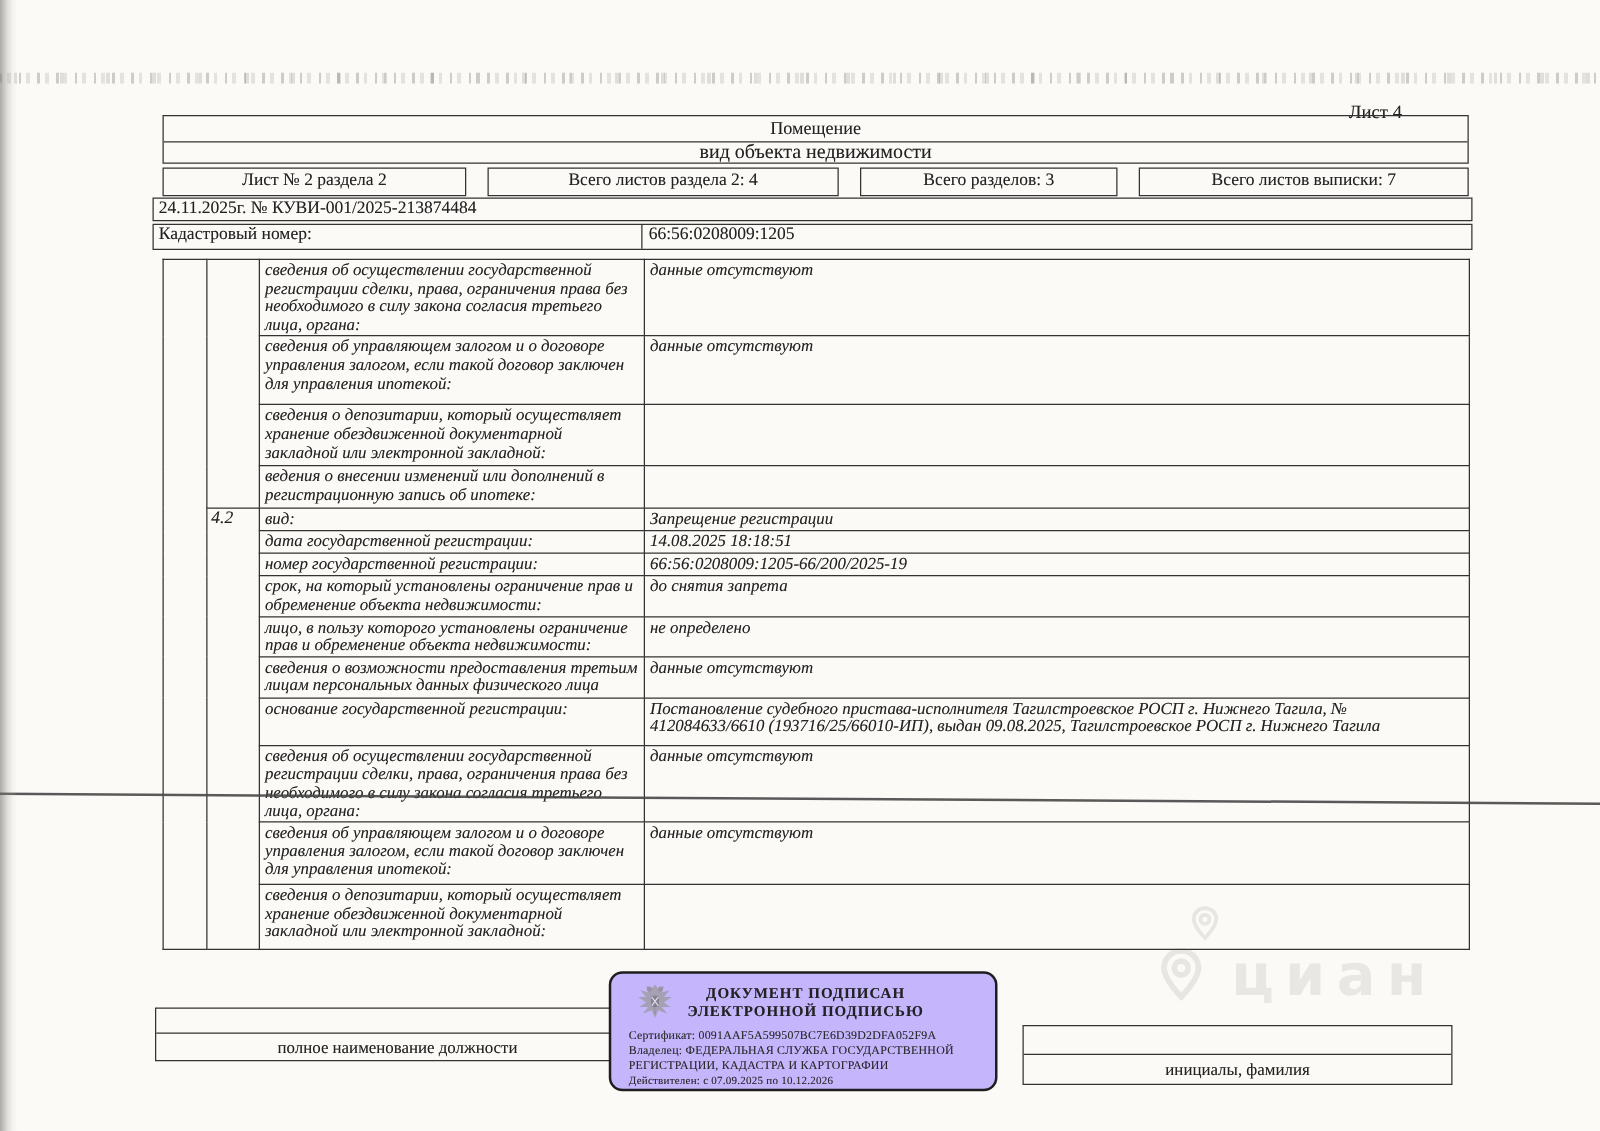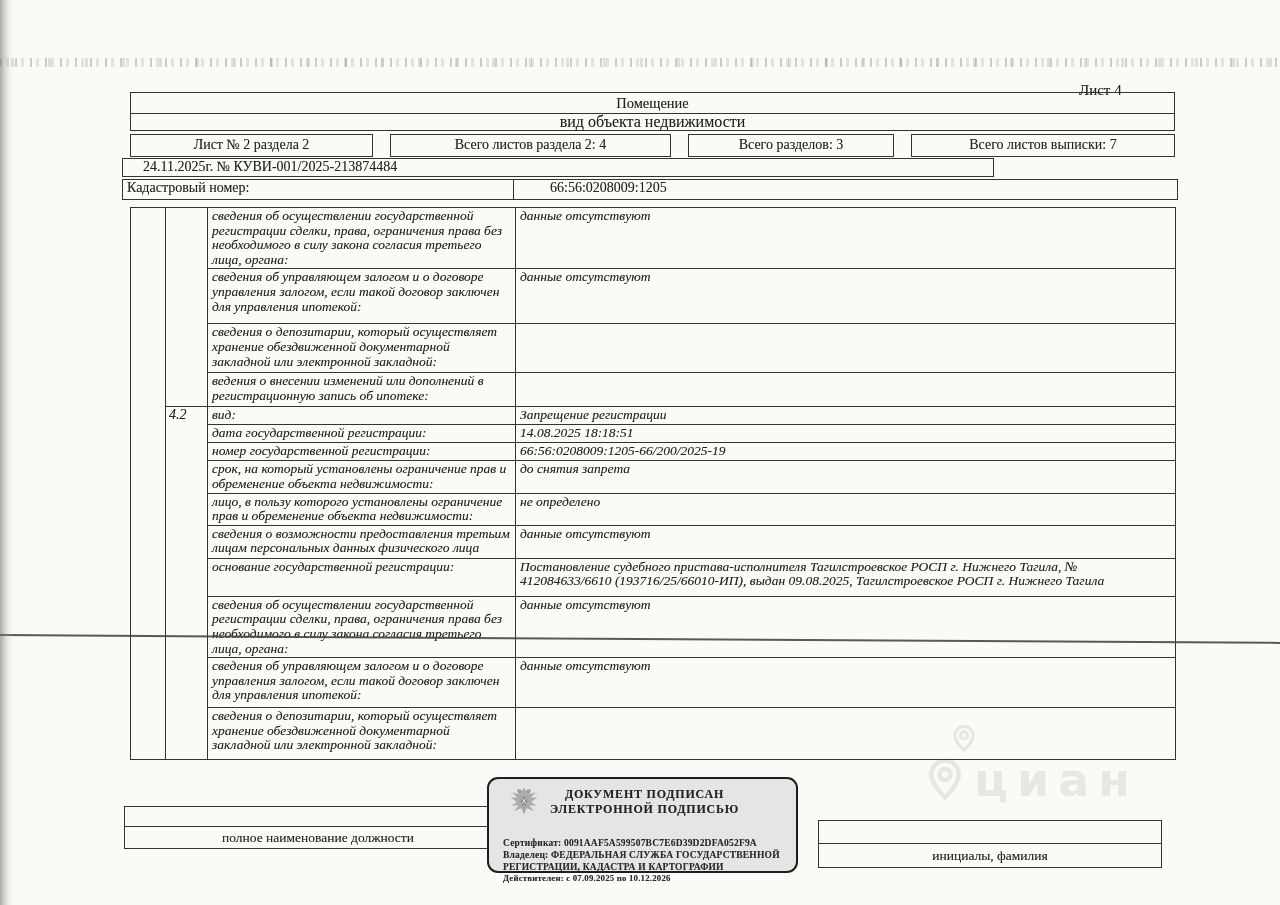--- a/index.html
+++ b/index.html
@@ -42,31 +42,31 @@
     position:absolute;left:130px;top:134px;width:1045px;height:23px;
     display:flex;gap:17px;box-sizing:border-box;
   }
   .header-cells .cell{
     border:1.5px solid #333;box-sizing:border-box;
     font-size:14px;line-height:19px;text-align:center;overflow:hidden;
   }
   .c1{width:243px;} .c2{width:281px;} .c3{width:206px;} .c4{flex:1;}
 
   .date-box{
-    position:absolute;left:122px;top:158px;width:872px;height:19px;
+    position:absolute;left:122px;top:158px;width:1056px;height:19px;
     border:1.5px solid #333;box-sizing:border-box;
-    font-size:14px;line-height:15px;padding-left:20px;
+    font-size:14px;line-height:15px;padding-left:4px;
   }
   .cadastral-box{
     position:absolute;left:122px;top:179px;width:1056px;height:21px;
     border:1.5px solid #333;box-sizing:border-box;display:flex;
     font-size:14px;line-height:16px;
   }
   .cadastral-box .cad-label{width:391px;border-right:1.5px solid #333;box-sizing:border-box;padding-left:4px;}
-  .cadastral-box .cad-value{flex:1;padding-left:5px;margin-left:31px;}
+  .cadastral-box .cad-value{flex:1;padding-left:5px;}
 
   
   .main-table{
     position:absolute;left:130px;top:207px;width:1045px;
     border-collapse:collapse;table-layout:fixed;z-index:1;
   }
   .main-table td{
     border:1.5px solid #333;vertical-align:top;
     font-size:13.5px;line-height:14.6px;padding:1px 5px 1px 4px;
     overflow:hidden;
@@ -94,43 +94,43 @@
     background:#474747;transform:rotate(.35deg);z-index:2;opacity:.9;
   }
 
   
   .watermark{position:absolute;left:926px;top:724px;z-index:4;pointer-events:none;}
   .watermark .pin-small{position:absolute;left:26px;top:0;}
   .watermark .brand-row{position:absolute;left:0;top:32px;display:flex;align-items:center;}
   .watermark .brand-text{
     font-family:"DejaVu Sans","Liberation Sans",sans-serif;
     font-weight:700;font-size:46px;letter-spacing:9px;color:rgba(70,70,70,.10);
-    margin-left:10px;line-height:48px;
+    margin-left:21px;line-height:48px;
   }
 
   
   .sig-box{position:absolute;box-sizing:border-box;border:1.5px solid #333;z-index:2;background:transparent;margin-left:12px;}
   .sig-box .sig-space{border-bottom:1.5px solid #333;box-sizing:border-box;}
   .sig-box .sig-caption{font-size:13.5px;text-align:center;}
   .sig-left{left:112px;top:806px;width:388px;}
   .sig-left .sig-space{height:20px;}
   .sig-left .sig-caption{line-height:21px;height:21px;}
   .sig-right{left:806px;top:820px;width:344px;}
   .sig-right .sig-space{height:23px;}
   .sig-right .sig-caption{line-height:23px;height:23px;}
 
   
   .stamp{
     position:absolute;left:487px;top:777px;width:311px;height:96px;
-    border:2.5px solid #1e1e1e;border-radius:11px;background:#e5e5e5;
+    border:2.5px solid #1e1e1e;border-radius:11px;background:#c4b5fd;
     box-sizing:border-box;z-index:3;padding:8px 10px 4px 14px;
   }
   .stamp-emblem{position:absolute;left:17px;top:6px;width:36px;height:34px;opacity:.75;}
   .stamp-titles{text-align:center;font-size:12px;font-weight:700;letter-spacing:.8px;line-height:15px;}
-  .stamp-details{margin-top:20px;font-size:9.5px;font-weight:700;letter-spacing:.2px;line-height:12px;color:#2a2a2a;}
+  .stamp-details{margin-top:6px;font-size:9.5px;font-weight:400;letter-spacing:.2px;line-height:12px;color:#2a2a2a;}
   .stamp-owner{width:280px;}
   .stamp-validity{font-size:8.8px;line-height:11px;}
 </style>
 </head>
 <body>
 
 <div class="sheet">
 
   <div class="noise-band"></div>
 

